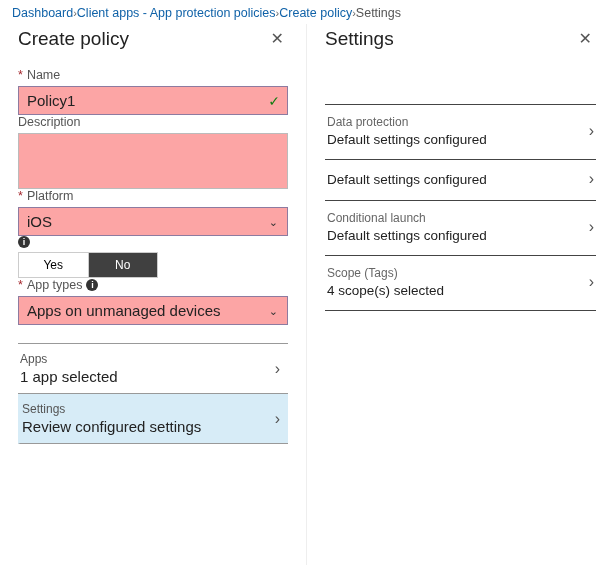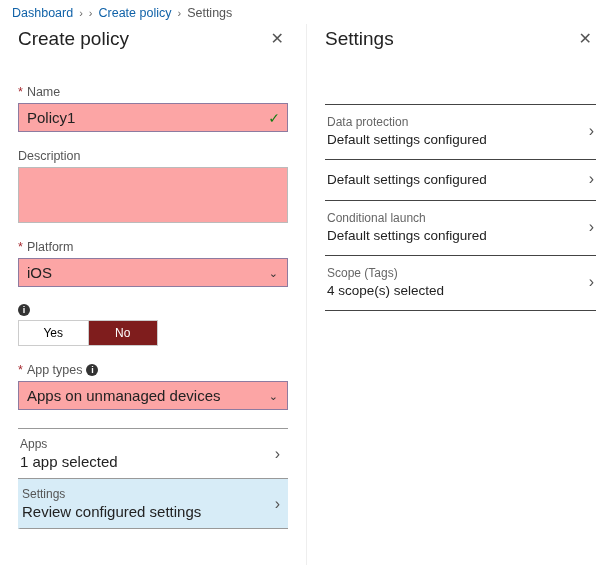--- a/index.html
+++ b/index.html
@@ -8,21 +8,20 @@
     font-size: 13px;
     color: #323130;
     background: #fff;
     width: 614px;
     height: 567px;
     overflow: hidden;
   }
   .breadcrumb {
     display: flex;
     align-items: center;
-    gap: 6px;
     padding: 6px 12px 4px 12px;
     font-size: 12.5px;
   }
   .breadcrumb a { color: #1062a8; cursor: pointer; }
   .breadcrumb .sep { color: #666; font-size: 11px; }
   .breadcrumb .current { color: #555; }
   .panels {
     display: flex;
     width: 100%;
     height: calc(100% - 26px);
@@ -41,21 +40,21 @@
     margin-bottom: 18px;
   }
   .panel-title { font-size: 19px; font-weight: 400; color: #222; }
   .close-x {
     font-size: 16px; color: #555; cursor: pointer; padding: 2px 4px;
     line-height: 1;
   }
   .field-label {
     font-size: 12.5px;
     color: #555;
-    margin-top: 17px;
+    margin-top: 0;
     margin-bottom: 4px;
     display: flex;
     align-items: center;
     gap: 4px;
   }
   .req::before { content: "* "; color: #a4262c; }
   .info-icon {
     display: inline-flex; align-items: center; justify-content: center;
     width: 12px; height: 12px; border-radius: 50%;
     background: #333; color: #fff; font-size: 9px; font-weight: bold;
@@ -99,21 +98,21 @@
     flex: 1;
     display: flex;
     align-items: center;
     justify-content: center;
     font-size: 12px;
     cursor: pointer;
     background: #fff;
     border: none;
   }
   .toggle-btn + .toggle-btn { border-left: 1px solid #ccc; }
-  .toggle-btn.active { background: #7f1d1d; color: #fff; }
+  .toggle-btn.active { background: #404040; color: #fff; }
   .section-divider { border-top: 1px solid #999; margin-top: 18px; }
   .section-row {
     display: flex;
     justify-content: space-between;
     align-items: center;
     padding: 8px 4px 8px 2px;
     border-bottom: 1px solid #999;
     cursor: pointer;
   }
   .section-row.selected {
@@ -136,20 +135,21 @@
   .right-row .rt-top { font-size: 12px; color: #666; margin-bottom: 3px; }
   .right-row .rt-bot { font-size: 13.5px; color: #222; }
   .right-row .chev { color: #555; font-size: 16px; }
 </style>
 </head>
 <body>
 
 <div class="breadcrumb">
   <a>Dashboard</a>
   <span class="sep">›</span>
+  <a>Client apps - App protection policies</a>
   <span class="sep">›</span>
   <a>Create policy</a>
   <span class="sep">›</span>
   <span class="current">Settings</span>
 </div>
 
 <div class="panels">
 
   <div class="panel panel-left">
     <div class="panel-header">

